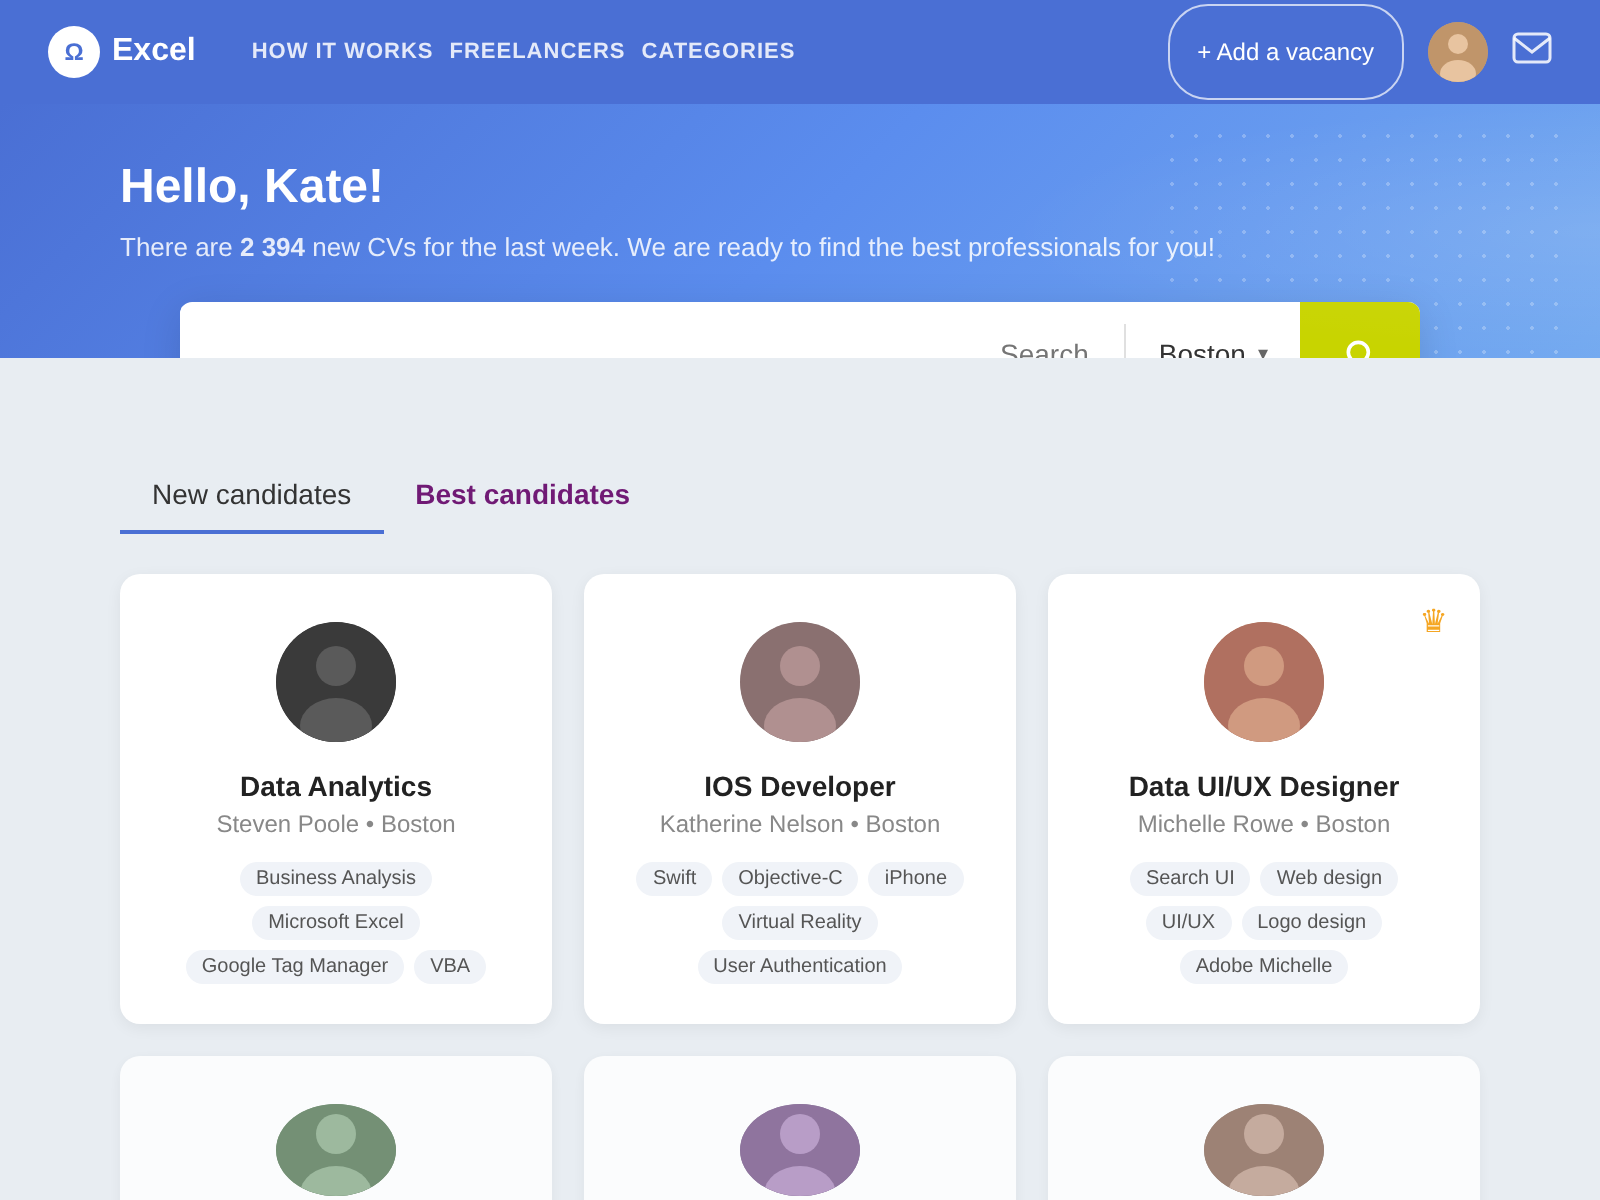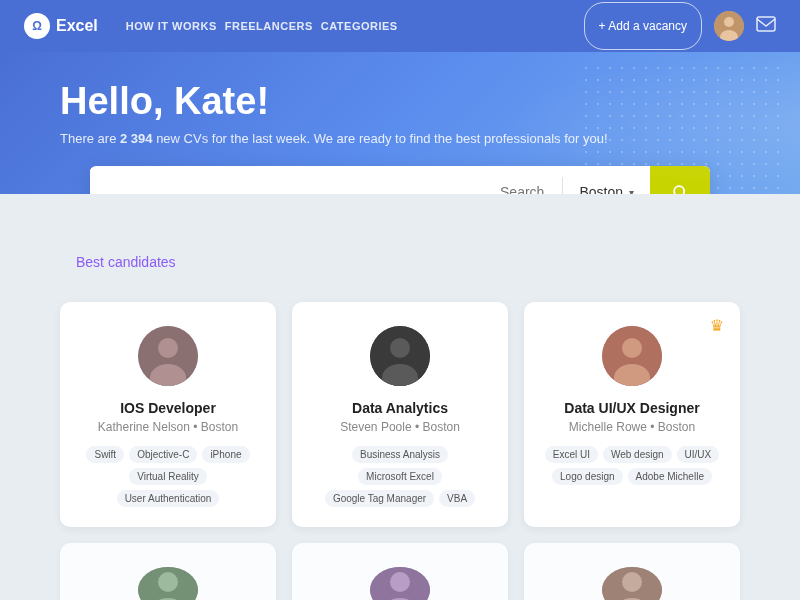--- a/index.html
+++ b/index.html
@@ -114,21 +114,21 @@
       right: 20px;
       top: 10px;
       width: 200px;
       height: 100%;
       background-image: radial-gradient(circle, rgba(255,255,255,0.25) 1px, transparent 1px);
       background-size: 12px 12px;
       pointer-events: none;
     }
     .hero-title {
       color: white;
-      font-size: 38px;
+      font-size: 24px;
       font-weight: 700;
       margin-bottom: 8px;
     }
     .hero-subtitle {
       color: rgba(255,255,255,0.85);
       font-size: 13px;
     }
     .hero-subtitle strong {
       font-weight: 700;
     }
@@ -196,24 +196,24 @@
     
     .tabs {
       display: flex;
       gap: 0;
       border-bottom: 2px solid #e8edf2;
       margin-bottom: 20px;
     }
     .tab {
       padding: 10px 16px;
       font-size: 14px;
-      color: #8b5cf6;
+      color: #701a75;
       cursor: pointer;
       position: relative;
-      font-weight: 400;
+      font-weight: 700;
     }
     .tab.active {
       color: #333;
       font-weight: 500;
     }
     .tab.active::after {
       content: '';
       position: absolute;
       bottom: -2px;
       left: 0;
@@ -347,26 +347,49 @@
       <svg viewBox="0 0 24 24" xmlns="http://www.w3.org/2000/svg">
         <path d="M21 21l-4.35-4.35M17 11A6 6 0 1 1 5 11a6 6 0 0 1 12 0z" stroke="white" stroke-width="2.2" stroke-linecap="round" fill="none"></path>
       </svg>
     </button>
   </div>
 </div>
 
 <div class="main">
 
   <div class="tabs">
+    <div class="tab active">
+      <span>New candidates</span>
+    </div>
     <div class="tab">
       <span>Best candidates</span>
     </div>
   </div>
 
   <div class="cards-grid">
+
+    <div class="card">
+      <div class="card-avatar avatar-1">
+        <svg width="60" height="60" viewBox="0 0 60 60">
+            <circle cx="30" cy="30" r="30" fill="#3a3a3a"></circle>
+            <circle cx="30" cy="22" r="10" fill="#5a5a5a"></circle>
+            <ellipse cx="30" cy="52" rx="18" ry="14" fill="#5a5a5a"></ellipse>
+          </svg>
+      </div>
+      <div class="card-title">Data Analytics</div>
+      <div class="card-subtitle">
+        <span>Steven Poole</span> • <span>Boston</span>
+      </div>
+      <div class="card-tags">
+        <span class="tag">Business Analysis</span>
+        <span class="tag">Microsoft Excel</span>
+        <span class="tag">Google Tag Manager</span>
+        <span class="tag">VBA</span>
+      </div>
+    </div>
 
     <div class="card">
       <div class="card-avatar avatar-2">
         <svg width="60" height="60" viewBox="0 0 60 60">
             <circle cx="30" cy="30" r="30" fill="#8a7070"></circle>
             <circle cx="30" cy="22" r="10" fill="#b09090"></circle>
             <ellipse cx="30" cy="52" rx="18" ry="14" fill="#b09090"></ellipse>
           </svg>
       </div>
       <div class="card-title">IOS Developer</div>
@@ -376,54 +399,34 @@
       <div class="card-tags">
         <span class="tag">Swift</span>
         <span class="tag">Objective-C</span>
         <span class="tag">iPhone</span>
         <span class="tag">Virtual Reality</span>
         <span class="tag">User Authentication</span>
       </div>
     </div>
 
     <div class="card">
-      <div class="card-avatar avatar-1">
-        <svg width="60" height="60" viewBox="0 0 60 60">
-            <circle cx="30" cy="30" r="30" fill="#3a3a3a"></circle>
-            <circle cx="30" cy="22" r="10" fill="#5a5a5a"></circle>
-            <ellipse cx="30" cy="52" rx="18" ry="14" fill="#5a5a5a"></ellipse>
-          </svg>
-      </div>
-      <div class="card-title">Data Analytics</div>
-      <div class="card-subtitle">
-        <span>Steven Poole</span> • <span>Boston</span>
-      </div>
-      <div class="card-tags">
-        <span class="tag">Business Analysis</span>
-        <span class="tag">Microsoft Excel</span>
-        <span class="tag">Google Tag Manager</span>
-        <span class="tag">VBA</span>
-      </div>
-    </div>
-
-    <div class="card">
       <span class="crown-icon">♛</span>
       <div class="card-avatar avatar-3">
         <svg width="60" height="60" viewBox="0 0 60 60">
             <circle cx="30" cy="30" r="30" fill="#b07060"></circle>
             <circle cx="30" cy="22" r="10" fill="#d09a80"></circle>
             <ellipse cx="30" cy="52" rx="18" ry="14" fill="#d09a80"></ellipse>
           </svg>
       </div>
       <div class="card-title">Data UI/UX Designer</div>
       <div class="card-subtitle">
         <span>Michelle Rowe</span> • <span>Boston</span>
       </div>
       <div class="card-tags">
-        <span class="tag">Excel UI</span>
+        <span class="tag">Search UI</span>
         <span class="tag">Web design</span>
         <span class="tag">UI/UX</span>
         <span class="tag">Logo design</span>
         <span class="tag">Adobe Michelle</span>
       </div>
     </div>
 
     <div class="card bottom-row-card" style="height:90px; overflow:hidden; justify-content:flex-start;">
       <div class="card-avatar avatar-4" style="margin-bottom:0;">
         <svg width="60" height="60" viewBox="0 0 60 60">

